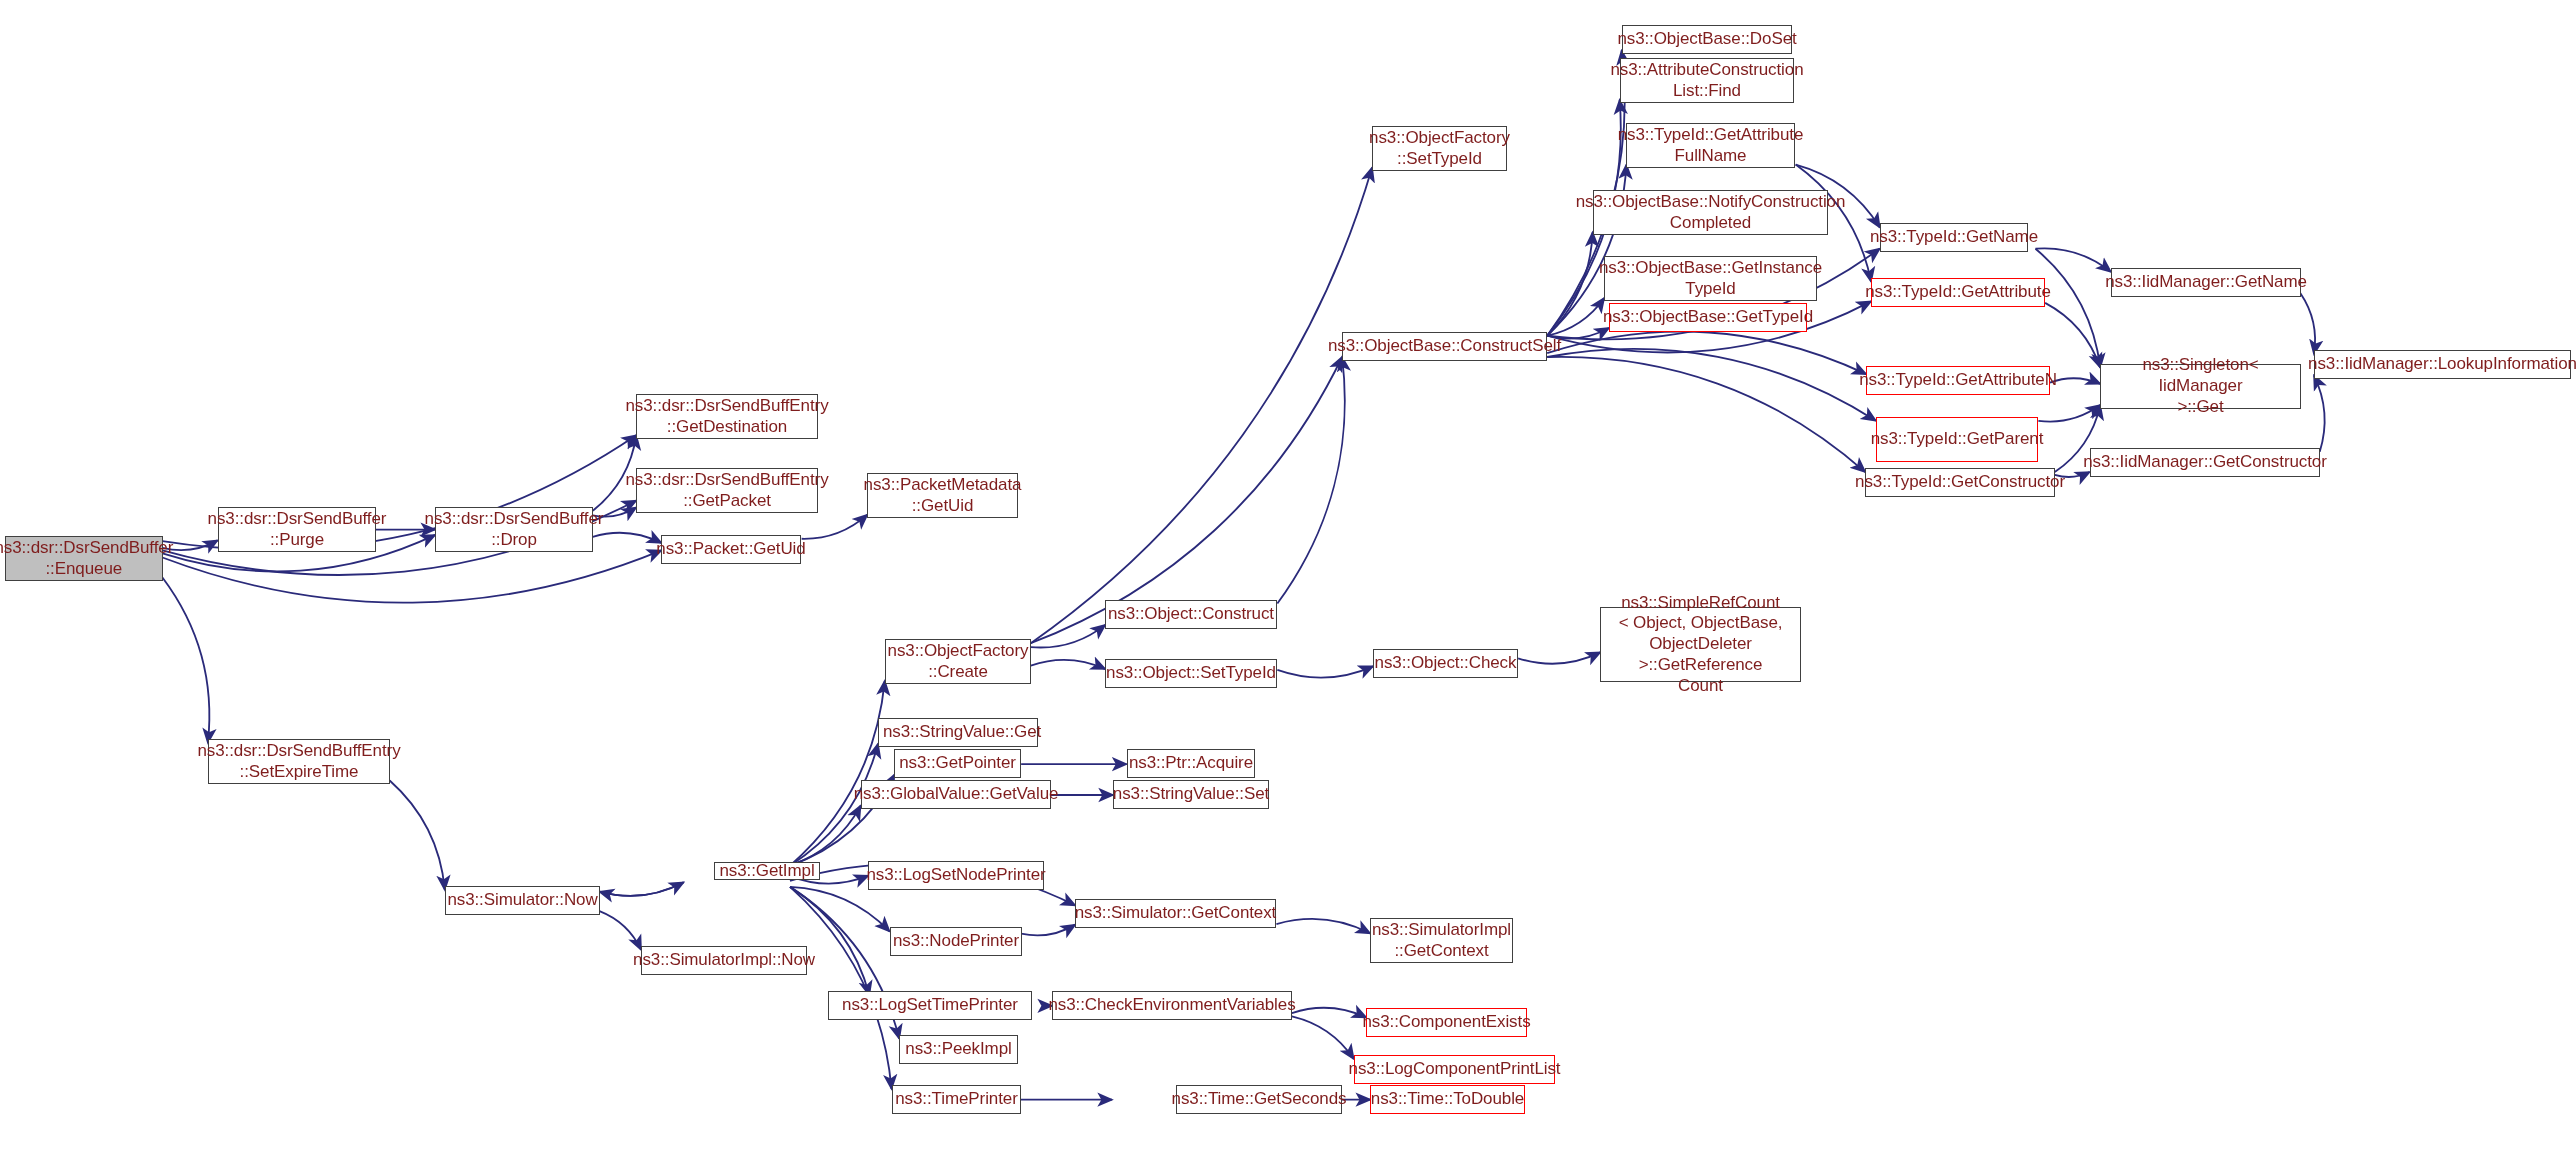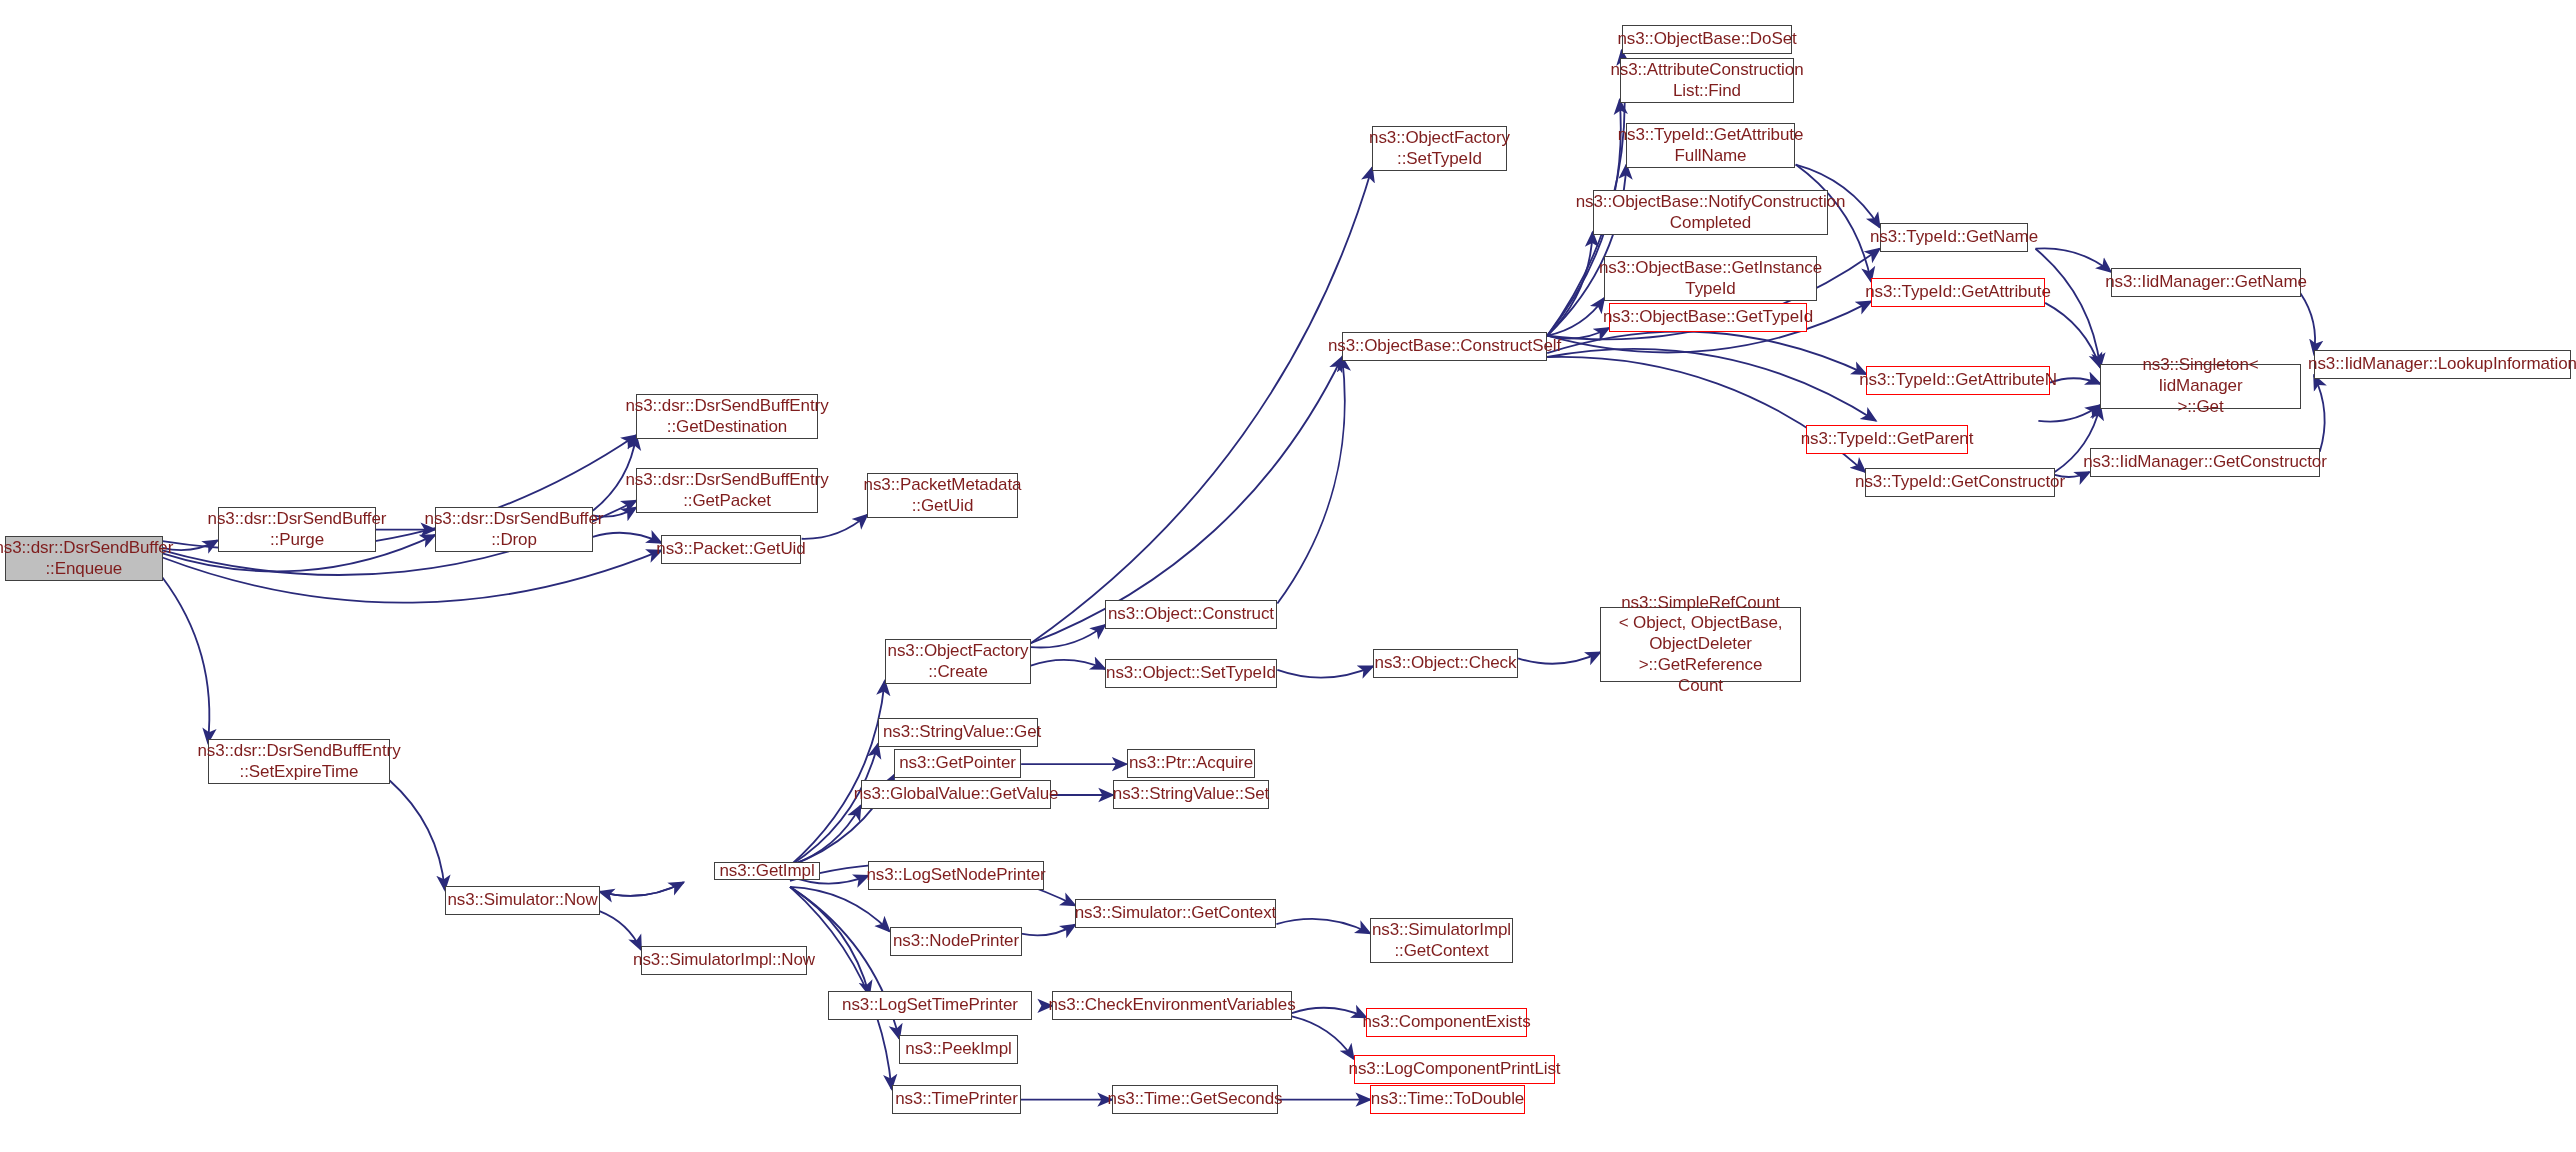--- a/index.html
+++ b/index.html
@@ -136,21 +136,21 @@
       <div class="node" style="left: 890px; top: 927px; width: 132px; height: 29px;">ns3::NodePrinter</div>
       <div class="node" style="left: 828px; top: 991px; width: 204px; height: 29px; text-align: right;">ns3::LogSetTimePrinter</div>
       <div class="node" style="left: 899px; top: 1035px; width: 119px; height: 29px;">ns3::PeekImpl</div>
       <div class="node" style="left: 892px; top: 1085px; width: 129px; height: 29px;">ns3::TimePrinter</div>
       <div class="node" style="left: 1105px; top: 600px; width: 172px; height: 29px; text-align: right;">ns3::Object::Construct</div>
       <div class="node" style="left: 1105px; top: 659px; width: 172px; height: 29px;">ns3::Object::SetTypeId</div>
       <div class="node" style="left: 1127px; top: 749px; width: 128px; height: 29px;">ns3::Ptr::Acquire</div>
       <div class="node" style="left: 1113px; top: 780px; width: 156px; height: 29px;">ns3::StringValue::Set</div>
       <div class="node" style="left: 1075px; top: 899px; width: 201px; height: 29px;">ns3::Simulator::GetContext</div>
       <div class="node" style="left: 1052px; top: 991px; width: 240px; height: 29px;">ns3::CheckEnvironmentVariables</div>
-      <div class="node" style="left: 1112px; top: 1085px; width: 166px; height: 29px;">ns3::Time::GetSeconds</div>
+      <div class="node" style="left: 1176px; top: 1085px; width: 166px; height: 29px;">ns3::Time::GetSeconds</div>
       <div class="node" style="left: 1373px; top: 649px; width: 145px; height: 29px;">ns3::Object::Check</div>
       <div class="node" style="left: 1370px; top: 918px; width: 143px; height: 45px;">ns3::SimulatorImpl
 ::GetContext</div>
       <div class="node red" style="left: 1366px; top: 1008px; width: 161px; height: 29px;">ns3::ComponentExists</div>
       <div class="node red" style="left: 1354px; top: 1055px; width: 201px; height: 29px;">ns3::LogComponentPrintList</div>
       <div class="node red" style="left: 1370px; top: 1085px; width: 155px; height: 29px;">ns3::Time::ToDouble</div>
       <div class="node" style="left: 1372px; top: 126px; width: 135px; height: 45px;">ns3::ObjectFactory
 ::SetTypeId</div>
       <div class="node" style="left: 1342px; top: 332px; width: 205px; height: 29px;">ns3::ObjectBase::ConstructSelf</div>
       <div class="node" style="left: 1622px; top: 25px; width: 170px; height: 29px;">ns3::ObjectBase::DoSet</div>
@@ -163,21 +163,21 @@
       <div class="node" style="left: 1604px; top: 256px; width: 213px; height: 45px;">ns3::ObjectBase::GetInstance
 TypeId</div>
       <div class="node red" style="left: 1609px; top: 303px; width: 198px; height: 29px;">ns3::ObjectBase::GetTypeId</div>
       <div class="node" style="left: 1600px; top: 607px; width: 201px; height: 75px;">ns3::SimpleRefCount
 &lt; Object, ObjectBase,
 ObjectDeleter &gt;::GetReference
 Count</div>
       <div class="node" style="left: 1880px; top: 223px; width: 148px; height: 29px;">ns3::TypeId::GetName</div>
       <div class="node red" style="left: 1871px; top: 278px; width: 174px; height: 29px;">ns3::TypeId::GetAttribute</div>
       <div class="node red" style="left: 1866px; top: 366px; width: 184px; height: 29px;">ns3::TypeId::GetAttributeN</div>
-      <div class="node red" style="left: 1806px; top: 417px; width: 162px; height: 29px; margin-top: 8px;">ns3::TypeId::GetParent</div>
+      <div class="node red" style="left: 1876px; top: 417px; width: 162px; height: 45px;">ns3::TypeId::GetParent</div>
       <div class="node" style="left: 1865px; top: 468px; width: 190px; height: 29px;">ns3::TypeId::GetConstructor</div>
       <div class="node" style="left: 2111px; top: 268px; width: 190px; height: 29px;">ns3::IidManager::GetName</div>
       <div class="node" style="left: 2100px; top: 364px; width: 201px; height: 45px;">ns3::Singleton&lt; IidManager
 &gt;::Get</div>
       <div class="node" style="left: 2090px; top: 448px; width: 230px; height: 29px;">ns3::IidManager::GetConstructor</div>
       <div class="node" style="left: 2314px; top: 350px; width: 257px; height: 29px;">ns3::IidManager::LookupInformation</div>
     </div>
 </div>
 
 

